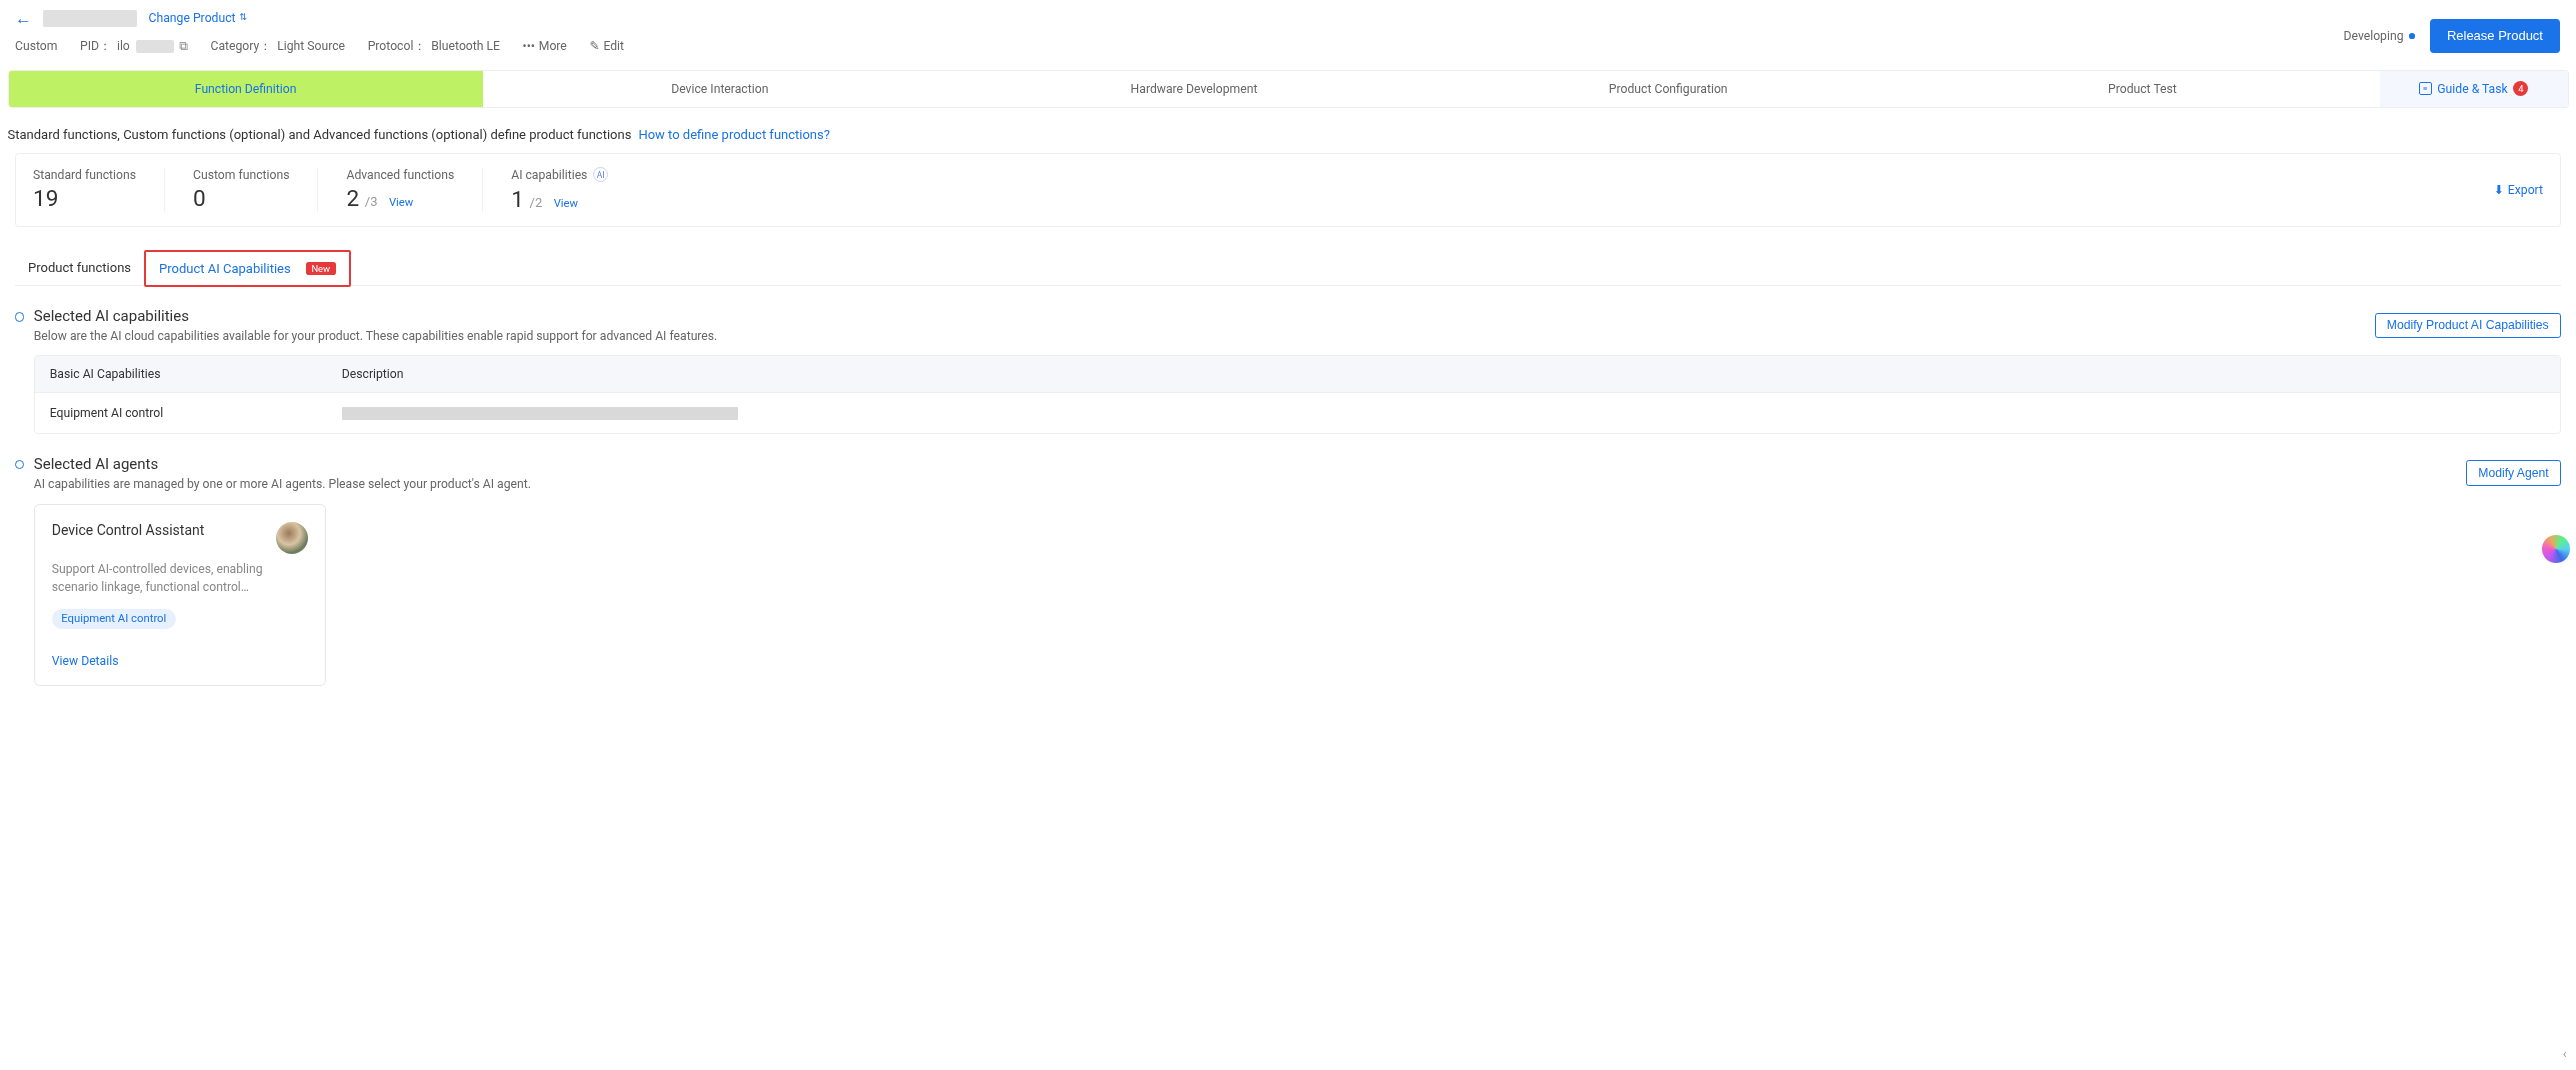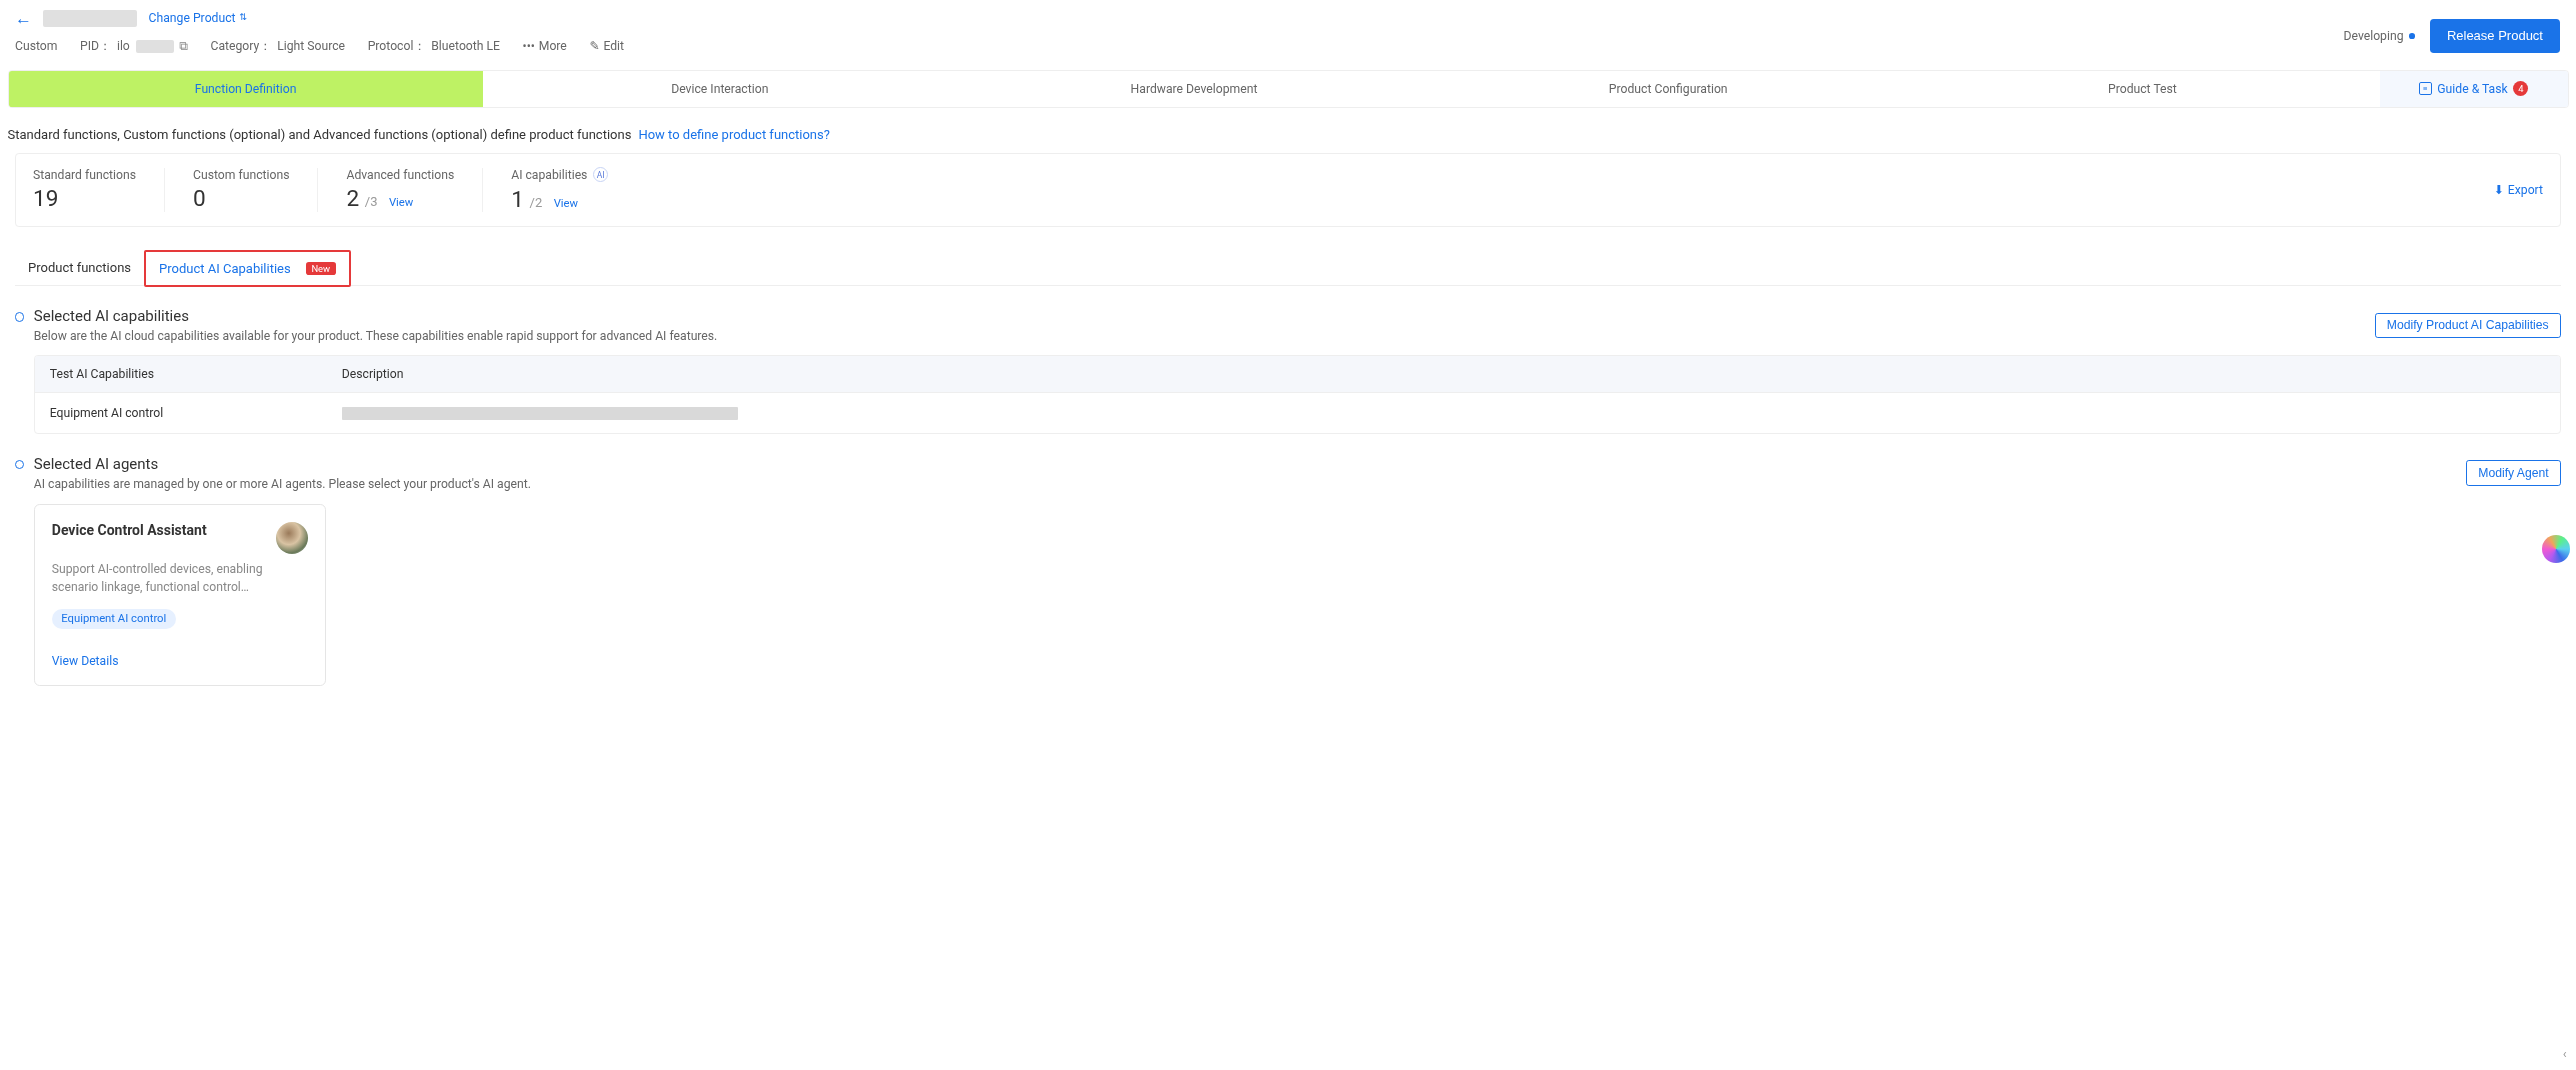--- a/index.html
+++ b/index.html
@@ -71,21 +71,21 @@
 .cap-table { margin-top: 11.3px; border: 0.9px solid #eee; border-radius: 3.8px; overflow: hidden; }
 .cap-table-head { background: #f5f7fb; display: flex; padding: 11.3px 15px; font-size: 12.2px; color: #333; }
 .col-basic { width: 292px; }
 .col-desc { flex: 1; }
 .cap-table-row { display: flex; padding: 13px 15px; border-top: 0.9px solid #eee; font-size: 12.2px; color: #333; align-items: center; }
 .redacted-bar { height: 13px; background: #d9d9d9; width: 396px; border-radius: 0.9px; }
 
 
 .agent-card { border: 0.9px solid #e5e5e5; border-radius: 5.7px; width: 292px; padding: 17px; margin-top: 13px; }
 .agent-head { display: flex; align-items: flex-start; gap: 9.4px; }
-.agent-title { font-size: 14px; color: #333; font-weight: 700; flex: 1; }
+.agent-title { font-size: 14px; color: #333; font-weight: 400; flex: 1; }
 .agent-avatar { width: 32px; height: 32px; border-radius: 50%; background: radial-gradient(circle at 40% 35%, #9a7a5a 0%, #d9c3a3 40%, #6b7a5a 70%, #a9b9a9 100%); }
 .agent-desc { color: #888; font-size: 12.2px; margin-top: 7.5px; line-height: 1.4; }
 .agent-tag { display: inline-block; margin-top: 13px; background: #e6f0ff; color: #1a73e8; font-size: 11.3px; padding: 3.8px 9.4px; border-radius: 11.3px; }
 .agent-view { margin-top: 24.5px; color: #1a73e8; font-size: 12.2px; cursor: pointer; }
 
 
 .float-orb { position: fixed; right: 5.7px; top: 50%; width: 28px; height: 28px; border-radius: 50%; background: conic-gradient(from 90deg, #5ad1f0, #3a6be8, #b45af0, #f05ad1, #f0a55a, #5af08a, #5ad1f0); cursor: pointer; }
 .float-caret { position: fixed; right: 9.4px; bottom: 9.4px; color: #999; font-size: 13px; cursor: pointer; }
 </style>
 </head>
@@ -204,21 +204,21 @@
     <div class="section-body">
       <div class="section-title-row">
         <div>
           <div class="section-title">Selected AI capabilities</div>
           <div class="section-desc">Below are the AI cloud capabilities available for your product. These capabilities enable rapid support for advanced AI features.</div>
         </div>
         <button class="section-btn">Modify Product AI Capabilities</button>
       </div>
       <div class="cap-table">
         <div class="cap-table-head">
-          <div class="col-basic">Test AI Capabilities</div>
+          <div class="col-basic">Basic AI Capabilities</div>
           <div class="col-desc">Description</div>
         </div>
         <div class="cap-table-row">
           <div class="col-basic">Equipment AI control</div>
           <div class="col-desc">
               <div class="redacted-bar"></div>
             </div>
         </div>
       </div>
     </div>

